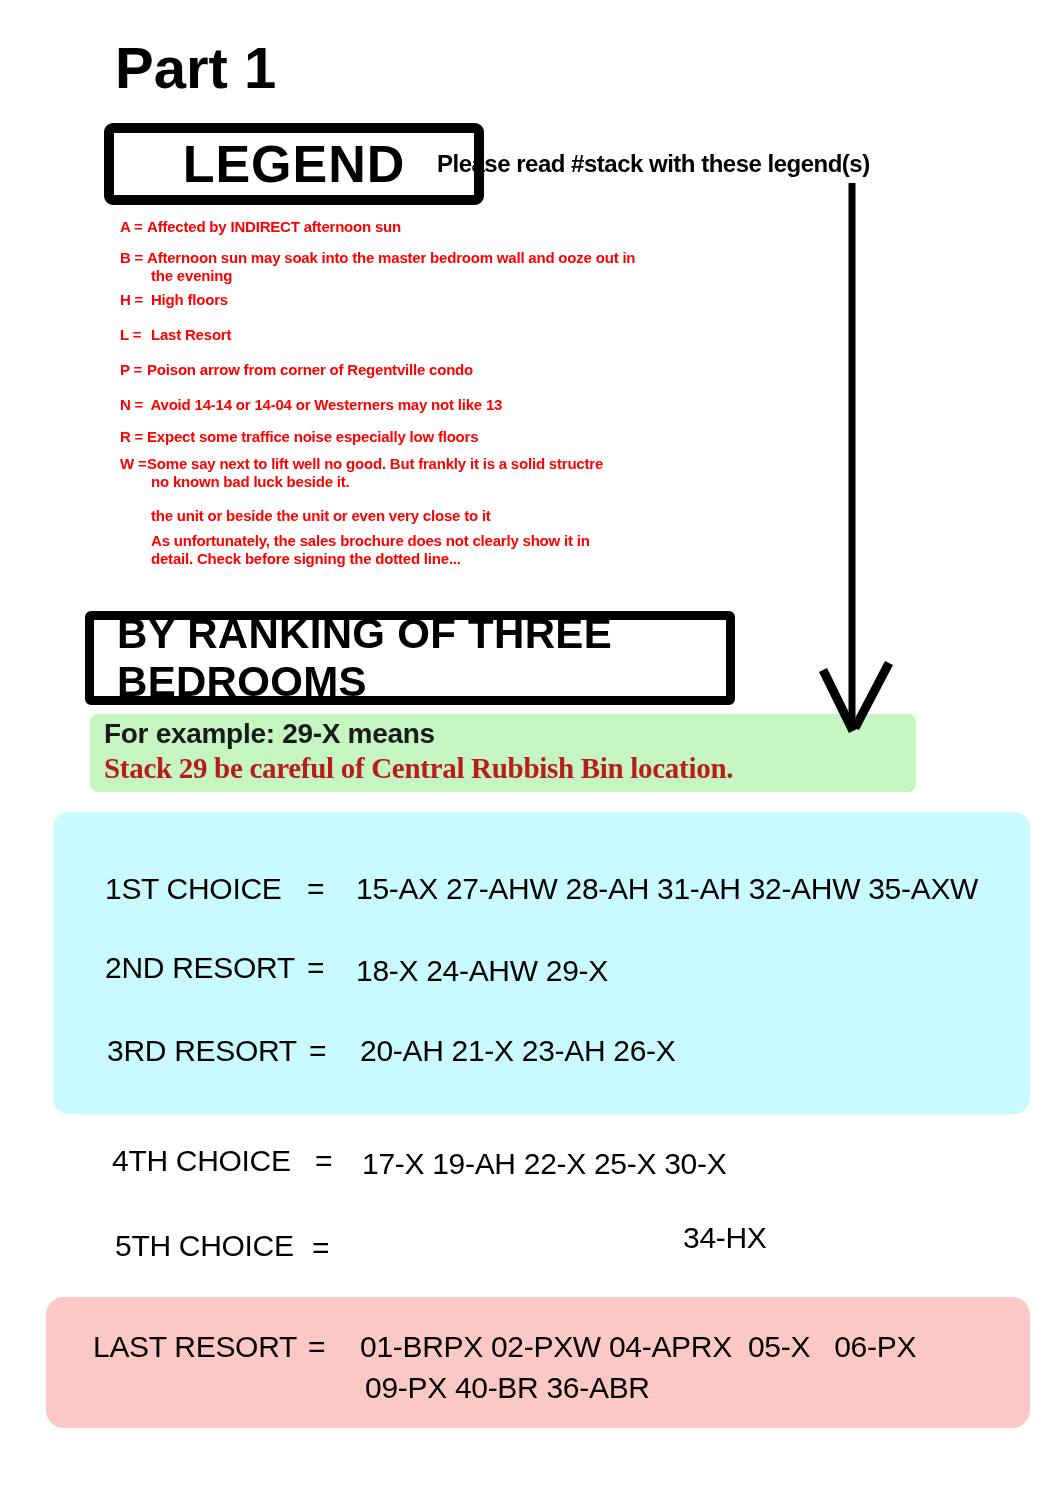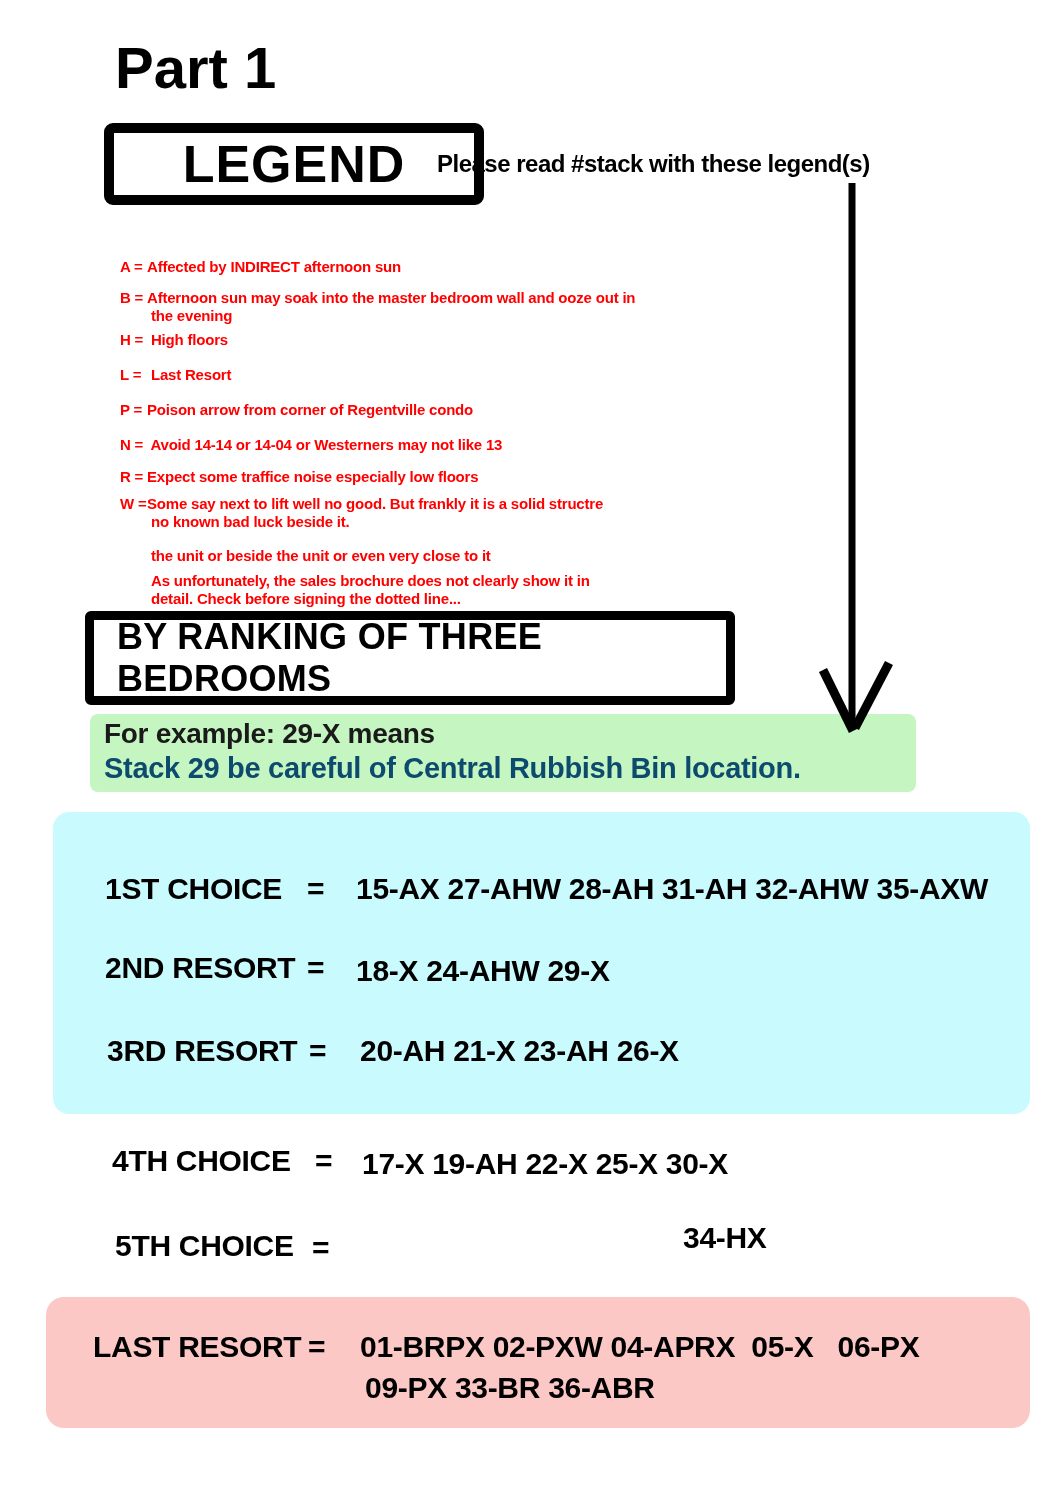--- a/index.html
+++ b/index.html
@@ -18,47 +18,47 @@
     left:104px; top:123px; width:380px; height:82px;
     border:10px solid #000; border-radius:9px; box-sizing:border-box;
     display:flex; align-items:center; justify-content:center;
   }
   #legend-title { font-size:52px; font-weight:bold; letter-spacing:1px; line-height:1; }
   #legend-note { left:437px; top:150px; font-size:24px; font-weight:bold; letter-spacing:-0.5px; }
 
   
   .legend-item {
     position:absolute; left:120px; color:#ff0000;
-    font-size:15px; font-weight:bold; letter-spacing:-0.2px; line-height:18px;margin-top:40px;
+    font-size:15px; font-weight:bold; letter-spacing:-0.2px; line-height:18px;
   }
   .lkey { display:inline-block; min-width:27px; white-space:pre; }
   .lline { white-space:pre; }
   .lwrap { margin-left:31px; white-space:pre; }
   .lgap { margin-top:7px; }
 
   
   #ranking-box {
     left:85px; top:611px; width:650px; height:94px;
     border:9px solid #000; border-radius:6px; box-sizing:border-box;
     display:flex; align-items:center; padding-left:23px;
   }
-  #ranking-title { font-size:36px; font-weight:bold; letter-spacing:0.3px; }
+  #ranking-title { font-size:42px; font-weight:bold; letter-spacing:0.3px; }
 
   
   #example-banner { left:90px; top:714px; width:826px; height:78px; background:#c5f5c0; border-radius:8px; }
   #example-line1 { left:14px; top:4px;  position:absolute; font-size:28px; font-weight:bold; color:#1a1a1a; letter-spacing:-0.3px; white-space:pre; }
-  #example-line2 { left:14px; top:38px; position:absolute; font-size:29px; font-weight:bold; color:#0c4a6e; letter-spacing:-0.3px; white-space:pre; }
+  #example-line2 { left:14px; top:38px; position:absolute; font-size:29px; font-weight:bold; color:#b91c1c; letter-spacing:-0.3px; white-space:pre;font-family:Liberation Serif, serif; }
 
   
   #down-arrow { left:805px; top:183px; }
 
   
   #choices-panel { left:53px; top:812px; width:977px; height:302px; background:#c9fbfe; border-radius:16px; }
 
-  .choice-row { position:absolute; left:0; width:1060px; height:38px; font-size:30px; font-weight:bold; letter-spacing:-0.3px; }
+  .choice-row { position:absolute; left:0; width:1060px; height:38px; font-size:30px; font-weight:normal; letter-spacing:-0.3px; }
   .choice-row span { position:absolute; top:0; white-space:pre; }
 
   
   #last-resort-panel { left:46px; top:1297px; width:984px; height:131px; background:#fbc8c5; border-radius:18px; }
 </style>
 </head>
 <body>
 
 <div id="page">
 
@@ -159,16 +159,16 @@
 
   <div id="last-resort-panel" class="abs"></div>
 
   <div class="choice-row" style="top:1330px">
     <span style="left:93px">LAST RESORT</span>
     <span style="left:308px">=</span>
     <span style="left:360px">01-BRPX 02-PXW 04-APRX  05-X   06-PX</span>
   </div>
 
   <div class="choice-row" style="top:1371px">
-    <span style="left:365px">09-PX 33-BR 36-ABR</span>
+    <span style="left:365px">09-PX 40-BR 36-ABR</span>
   </div>
 
 </div>
 
 </body></html>

